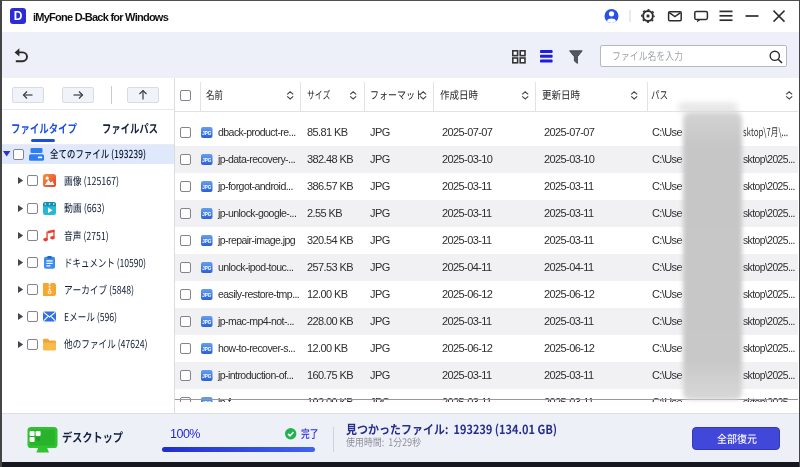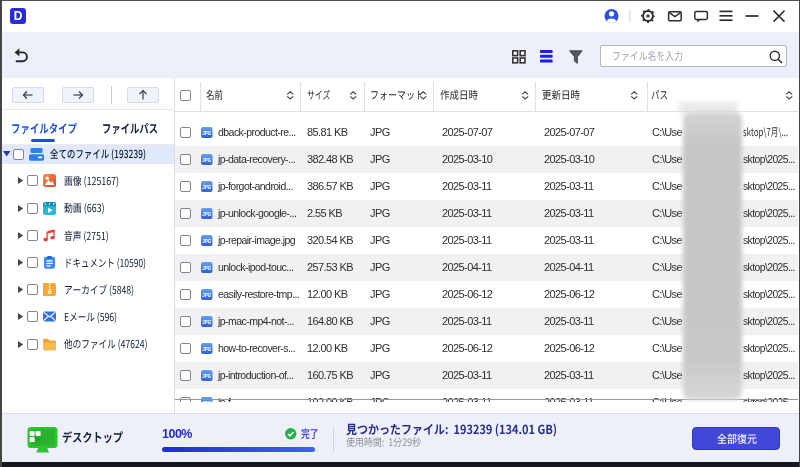--- a/index.html
+++ b/index.html
@@ -8,20 +8,21 @@
 .txt{position:absolute;font-size:11px;letter-spacing:-0.6px;color:#2e2e31;white-space:nowrap;line-height:13px}
 .hsep{position:absolute;width:1px;background:#e2e2e6}
 </style></head><body>
 <div id="w">
 <div class="abs" style="left:0;top:0;width:800px;height:1px;background:#505050"></div>
 <div class="abs" style="left:0;top:0;width:1.5px;height:467px;background:#454545;z-index:50"></div>
 <div class="abs" style="left:798.5px;top:0;width:1.5px;height:467px;background:#454545;z-index:50"></div>
 <div class="abs" style="left:0;top:462px;width:800px;height:5px;background:#17171f;z-index:49"></div>
 <div class="abs" style="left:10px;top:8px;width:16px;height:16px;background:#2b2cd5;border-radius:3px"></div>
 <div class="abs" style="left:10px;top:8px;width:16px;height:16px;color:#fff;font-weight:bold;font-size:12px;text-align:center;line-height:16px">D</div>
+<div class="abs" style="left:33px;top:10.5px;font-size:11px;letter-spacing:-0.75px;font-weight:bold;color:#111">iMyFone D-Back for Windows</div>
 <svg class="abs" style="left:600px;top:0" width="200" height="32">
 <g>
 <circle cx="11.5" cy="16" r="7" fill="#2b50e8"></circle>
 <clipPath id="avc">
           <circle cx="11.5" cy="16" r="7"></circle>
         </clipPath>
 <g clip-path="url(#avc)">
           <circle cx="11.5" cy="13.8" r="2.6" fill="#fff"></circle>
           <ellipse cx="11.5" cy="21.8" rx="4.6" ry="3.4" fill="#fff"></ellipse>
         </g>
@@ -387,21 +388,21 @@
 <div class="txt" style="left:369px;top:168.5px">2025-06-12</div>
 <div class="txt" style="left:477px;top:168.5px">C:\Use</div>
 <div class="txt" style="left:568px;top:168.5px;transform:scaleX(0.94);transform-origin:0 0">sktop\2025...</div>
 <div class="abs" style="left:0;top:189px;width:623px;height:27px;background:#f1f1f3"></div>
 <div class="cb" style="left:5px;top:197.0px"></div>
 <svg class="abs" style="left:26px;top:197.0px" width="12" height="11">
         <rect width="11.5" height="11" rx="2" fill="url(#gjpg)"></rect>
         <text x="5.75" y="7.6" font-family="Liberation Sans" font-size="4.6" font-weight="bold" fill="#fff" text-anchor="middle">JPG</text>
       </svg>
 <div class="txt" style="left:43px;top:195.5px;transform:scaleX(0.96);transform-origin:0 0">jp-mac-mp4-not-...</div>
-<div class="txt" style="left:132px;top:195.5px">164.80 KB</div>
+<div class="txt" style="left:132px;top:195.5px">228.00 KB</div>
 <div class="txt" style="left:195px;top:195.5px">JPG</div>
 <div class="txt" style="left:267px;top:195.5px">2025-03-11</div>
 <div class="txt" style="left:369px;top:195.5px">2025-03-11</div>
 <div class="txt" style="left:477px;top:195.5px">C:\Use</div>
 <div class="txt" style="left:568px;top:195.5px;transform:scaleX(0.94);transform-origin:0 0">sktop\2025...</div>
 <div class="cb" style="left:5px;top:224.0px"></div>
 <svg class="abs" style="left:26px;top:224.0px" width="12" height="11">
         <rect width="11.5" height="11" rx="2" fill="url(#gjpg)"></rect>
         <text x="5.75" y="7.6" font-family="Liberation Sans" font-size="4.6" font-weight="bold" fill="#fff" text-anchor="middle">JPG</text>
       </svg>
@@ -448,21 +449,21 @@
         <rect x="2.6" y="7" width="5" height="5" rx="1"></rect>
         <rect x="8.6" y="7" width="5" height="5" rx="1"></rect>
         <rect x="2.6" y="13" width="5" height="5" rx="1"></rect>
       </g>
 <rect x="8.8" y="13.2" width="4.2" height="3.6" rx="0.8" fill="#1fa021"></rect>
 <path d="M11.2,24 h9 l1.8,4.6 h-12.6 Z" fill="#2fc32f"></path>
     </svg>
 <svg style="position:absolute;left:62px;top:430px;" width="63" height="17">
       <path transform="translate(0,12) scale(0.010167,-0.012500)" d="M188 755Q212 751 241 749Q270 747 295 747Q314 747 347 747Q380 747 420 747Q460 747 500 747Q539 747 572 747Q605 747 622 747Q648 747 676 749Q704 751 730 755V626Q704 628 676 628Q648 629 622 629Q605 629 572 629Q539 629 500 629Q460 629 421 629Q381 629 347 629Q314 629 295 629Q269 629 240 628Q211 628 188 626ZM72 499Q94 496 120 495Q145 493 168 493Q181 493 220 493Q259 493 314 493Q370 493 433 493Q496 493 560 493Q623 493 678 493Q733 493 772 493Q810 493 823 493Q839 493 867 494Q894 496 914 499V369Q896 371 870 371Q844 372 823 372Q810 372 772 372Q733 372 678 372Q623 372 560 372Q496 372 433 372Q370 372 314 372Q259 372 220 372Q181 372 168 372Q146 372 119 371Q93 370 72 368ZM584 429Q584 332 567 254Q550 177 518 115Q501 81 470 45Q440 9 401 -23Q362 -55 317 -77L200 8Q253 28 302 68Q351 107 381 151Q419 208 432 278Q445 348 445 429ZM790 824Q803 806 817 781Q832 756 846 731Q859 706 869 687L789 652Q773 683 752 723Q730 762 710 791ZM908 869Q921 850 936 825Q951 799 966 775Q980 750 989 733L909 698Q894 730 871 769Q849 808 829 836ZM1834 678Q1828 669 1817 650Q1805 631 1799 615Q1778 568 1748 510Q1717 452 1679 393Q1640 335 1597 284Q1541 221 1474 159Q1406 98 1332 47Q1257 -5 1179 -42L1076 66Q1157 97 1233 144Q1309 191 1374 246Q1439 301 1486 353Q1519 391 1549 434Q1578 477 1601 520Q1624 562 1635 598Q1625 598 1599 598Q1573 598 1538 598Q1504 598 1466 598Q1428 598 1394 598Q1359 598 1333 598Q1307 598 1296 598Q1275 598 1252 596Q1229 595 1208 593Q1188 592 1177 591V733Q1192 732 1214 730Q1236 728 1259 727Q1281 726 1296 726Q1309 726 1337 726Q1365 726 1401 726Q1437 726 1475 726Q1514 726 1549 726Q1585 726 1611 726Q1637 726 1649 726Q1682 726 1709 730Q1737 734 1752 739ZM1610 367Q1649 336 1693 295Q1737 254 1780 210Q1823 166 1859 125Q1896 85 1921 55L1807 -44Q1770 7 1723 62Q1675 117 1623 172Q1570 226 1516 275ZM2899 622Q2891 608 2882 589Q2873 569 2866 550Q2853 506 2829 449Q2806 393 2771 333Q2737 272 2692 216Q2620 130 2525 60Q2429 -10 2288 -66L2170 40Q2272 70 2346 109Q2420 148 2475 193Q2530 237 2573 287Q2608 326 2637 376Q2666 425 2687 474Q2708 523 2715 560H2378L2424 673Q2438 673 2467 673Q2497 673 2534 673Q2572 673 2608 673Q2645 673 2673 673Q2700 673 2710 673Q2733 673 2757 676Q2780 679 2797 685ZM2573 780Q2555 754 2538 724Q2521 694 2512 678Q2478 618 2429 553Q2379 489 2316 428Q2253 368 2182 318L2069 401Q2135 442 2185 485Q2236 528 2273 570Q2310 613 2336 652Q2363 692 2382 723Q2394 742 2407 772Q2420 803 2427 828ZM3314 96Q3314 115 3314 159Q3314 202 3314 260Q3314 317 3314 380Q3314 443 3314 501Q3314 560 3314 605Q3314 650 3314 671Q3314 697 3311 731Q3309 765 3304 791H3460Q3457 765 3454 734Q3451 702 3451 671Q3451 643 3451 595Q3451 547 3451 489Q3451 430 3451 370Q3451 309 3451 253Q3451 197 3451 156Q3451 114 3451 96Q3451 82 3452 56Q3453 31 3456 4Q3459 -23 3460 -44H3304Q3308 -14 3311 26Q3314 66 3314 96ZM3421 532Q3471 519 3533 498Q3595 478 3658 455Q3721 432 3777 409Q3832 387 3869 368L3812 230Q3770 252 3719 274Q3668 297 3615 318Q3563 339 3512 357Q3462 375 3421 389ZM4505 594Q4512 578 4524 549Q4535 519 4548 485Q4561 452 4571 422Q4581 392 4587 375L4467 333Q4463 352 4453 381Q4443 410 4431 442Q4419 475 4407 505Q4395 535 4386 555ZM4874 521Q4866 497 4860 480Q4855 463 4850 448Q4831 372 4798 297Q4765 221 4714 155Q4644 65 4556 3Q4467 -60 4379 -93L4274 14Q4329 29 4390 58Q4451 88 4508 130Q4565 172 4606 223Q4640 266 4667 322Q4693 377 4711 441Q4728 504 4734 566ZM4273 541Q4283 522 4295 492Q4308 462 4321 429Q4334 396 4346 365Q4359 334 4366 313L4244 267Q4238 287 4226 319Q4215 351 4201 387Q4187 422 4175 452Q4162 482 4153 498ZM5804 733Q5804 709 5821 693Q5838 676 5861 676Q5885 676 5902 693Q5919 709 5919 733Q5919 757 5902 774Q5885 791 5861 791Q5838 791 5821 774Q5804 757 5804 733ZM5742 733Q5742 766 5758 793Q5775 821 5802 837Q5829 853 5861 853Q5894 853 5922 837Q5949 821 5965 793Q5981 766 5981 733Q5981 701 5965 674Q5949 647 5922 630Q5894 614 5861 614Q5829 614 5802 630Q5775 647 5758 674Q5742 701 5742 733ZM5863 654Q5856 640 5851 621Q5846 601 5841 585Q5833 548 5820 503Q5807 457 5789 408Q5771 359 5746 311Q5722 263 5691 221Q5646 161 5586 109Q5526 57 5452 15Q5378 -27 5289 -56L5180 64Q5280 88 5352 123Q5424 158 5478 203Q5531 248 5572 299Q5605 341 5629 390Q5652 439 5668 489Q5683 538 5689 581Q5674 581 5640 581Q5605 581 5559 581Q5512 581 5462 581Q5411 581 5364 581Q5317 581 5279 581Q5242 581 5224 581Q5189 581 5157 580Q5124 579 5105 577V718Q5120 716 5141 714Q5163 712 5185 711Q5208 710 5224 710Q5240 710 5269 710Q5299 710 5338 710Q5377 710 5420 710Q5462 710 5504 710Q5547 710 5584 710Q5621 710 5648 710Q5675 710 5687 710Q5702 710 5723 711Q5745 712 5765 718Z" fill="#16223e"></path>
     </svg>
-<div class="abs" style="left:162px;top:427px;font-size:12.5px;font-weight:bold;letter-spacing:-0.5px;color:#2328d6">100%</div>
+<div class="abs" style="left:170px;top:427px;font-size:12.5px;font-weight:normal;letter-spacing:-0.5px;color:#2328d6">100%</div>
 <div class="abs" style="left:161.5px;top:446.5px;width:153px;height:5px;border-radius:2.5px;background:linear-gradient(90deg,#1f2ecc,#3f63f0)"></div>
 <svg class="abs" style="left:285.3px;top:427.9px" width="12" height="12">
       <circle cx="5.7" cy="5.7" r="5.7" fill="#21b24c"></circle>
       <polyline points="3,5.9 5,7.9 8.5,4.1" fill="none" stroke="#fff" stroke-width="1.5"></polyline>
     </svg>
 <svg style="position:absolute;left:301px;top:427px;" width="20" height="15">
       <path transform="translate(0,11) scale(0.008750,-0.011500)" d="M232 557H765V471H232ZM54 374H945V285H54ZM308 307H410Q403 236 386 175Q369 115 335 65Q300 15 240 -22Q180 -60 85 -86Q80 -74 71 -58Q62 -43 51 -28Q40 -13 30 -4Q115 17 167 46Q220 76 248 115Q277 154 289 202Q302 251 308 307ZM563 319H659V54Q659 31 667 25Q675 19 704 19Q711 19 727 19Q744 19 764 19Q784 19 801 19Q819 19 828 19Q846 19 855 27Q864 36 868 64Q872 91 873 146Q883 139 898 132Q913 125 930 119Q946 113 959 109Q954 39 941 1Q929 -38 904 -53Q879 -68 836 -68Q828 -68 808 -68Q788 -68 764 -68Q740 -68 720 -68Q700 -68 692 -68Q641 -68 613 -57Q585 -47 574 -20Q563 7 563 53ZM447 844H548V675H447ZM76 742H924V518H824V652H172V518H76ZM1453 503H1553V31Q1553 -12 1540 -35Q1527 -58 1495 -69Q1462 -80 1410 -82Q1358 -84 1283 -84Q1279 -64 1267 -36Q1256 -8 1244 12Q1283 10 1320 9Q1358 9 1386 9Q1414 9 1425 10Q1441 10 1447 15Q1453 20 1453 33ZM1099 770H1811V676H1099ZM1776 770H1802L1824 776L1898 721Q1854 668 1795 612Q1737 556 1674 506Q1610 455 1548 419Q1541 430 1530 442Q1518 454 1506 466Q1494 478 1484 485Q1525 510 1567 542Q1610 574 1650 610Q1689 646 1722 681Q1755 716 1776 746Z" fill="#2a2ae0"></path>
     </svg>
 <div class="abs" style="left:333px;top:427px;width:1px;height:25px;background:#cfd2dc"></div>
 <svg style="position:absolute;left:345.5px;top:421.8px;" width="213" height="17">

